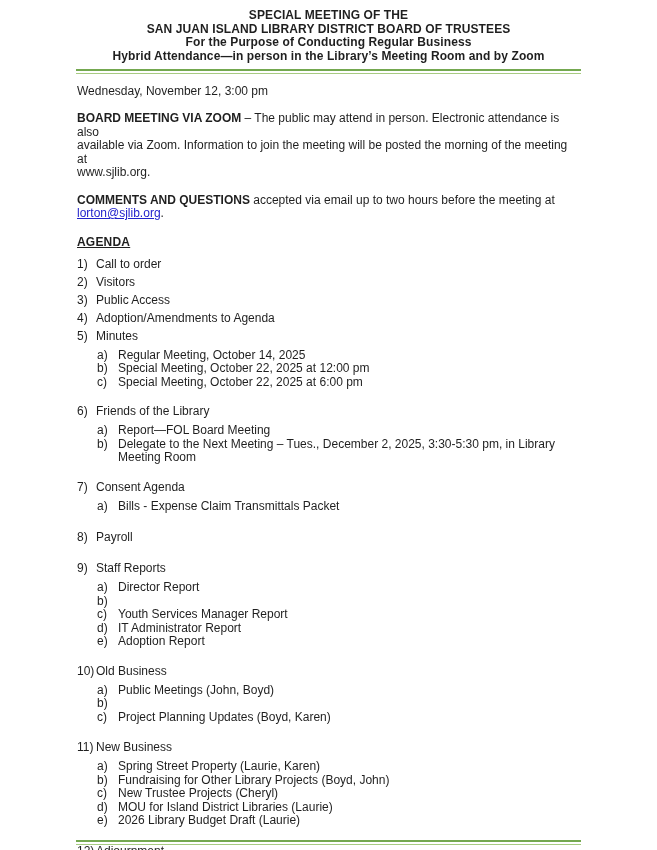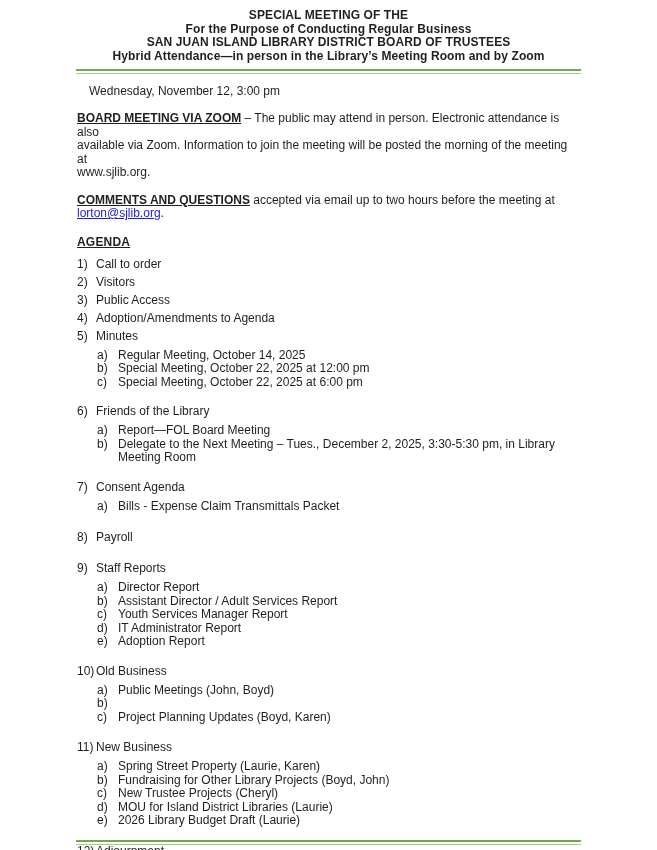--- a/index.html
+++ b/index.html
@@ -16,45 +16,45 @@
   .doc-header{padding-top:9px;text-align:center;font-weight:bold;line-height:13.5px;letter-spacing:.1px;}
   .rule{
     height:2px;
     border-top:2px solid var(--rule,#74a850);
     border-bottom:1px solid var(--ruleLight,#a8cb82);
     margin:0 76px;
   }
   .rule-top{margin-top:6px;}
   .rule-bottom{position:absolute;left:0;right:0;bottom:5px;}
   .content{padding:0 78px 0 77px;}
-  .date-line{margin:11px 0 0 12px;line-height:13px;}
+  .date-line{margin:11px 0 0 0;line-height:13px;}
   .para{margin:14px 0 0 0;line-height:13.5px;}
-  .ul-label{font-weight:bold;text-decoration:underline;}
+  .ul-label{font-weight:bold;}
   .link{color:var(--link,#2222cc);text-decoration:underline;cursor:pointer;}
   .agenda-title{margin-top:14px;text-align:left;font-weight:bold;text-decoration:underline;letter-spacing:.2px;}
   .agenda{margin-top:9px;}
   .item{display:flex;margin-top:5px;line-height:13px;}
   .item .num{flex:0 0 19px;}
   .item .body{flex:1 1 auto;}
   .sublist{margin-top:6px;margin-bottom:11px;margin-left:1px;}
   .subrow{display:flex;line-height:13.5px;}
   .subrow .sletter{flex:0 0 21px;}
   .sp-sm{margin-top:7px;}
   .sp-md{margin-top:6px;}
   .sp-lg{margin-top:18px;}
 </style>
 </head>
 <body>
 
 <div class="page" style="--rule: #74a850; --ruleLight: #a8cb82; --link: #2222cc; --text: #1f1f1f;">
 
   <div class="doc-header">
     <div>SPECIAL MEETING OF THE</div>
+    <div>SAN JUAN ISLAND LIBRARY DISTRICT BOARD OF TRUSTEES</div>
     <div>For the Purpose of Conducting Regular Business</div>
-    <div>SAN JUAN ISLAND LIBRARY DISTRICT BOARD OF TRUSTEES</div>
     <div>Hybrid Attendance—in person in the Library’s Meeting Room and by Zoom</div>
   </div>
 
   <div class="rule rule-top"></div>
 
   <div class="content">
 
     <p class="date-line">Wednesday, November 12, 3:00 pm</p>
 
     <p class="para"><span class="ul-label">BOARD MEETING VIA ZOOM</span><span> – The public may attend in person. Electronic attendance is also</span><br>
@@ -129,21 +129,20 @@
         </div>
         <div class="item sp-lg">
           <span class="num">9)</span>
           <span class="body"><span>Staff Reports</span><div class="sublist">
               <div class="subrow">
                 <span class="sletter">a)</span>
                 <span class="stext">Director Report</span>
               </div>
               <div class="subrow">
                 <span class="sletter">b)</span>
-                <span class="stext">Assistant Director / Adult Services Report</span>
               </div>
               <div class="subrow">
                 <span class="sletter">c)</span>
                 <span class="stext">Youth Services Manager Report</span>
               </div>
               <div class="subrow">
                 <span class="sletter">d)</span>
                 <span class="stext">IT Administrator Report</span>
               </div>
               <div class="subrow">

